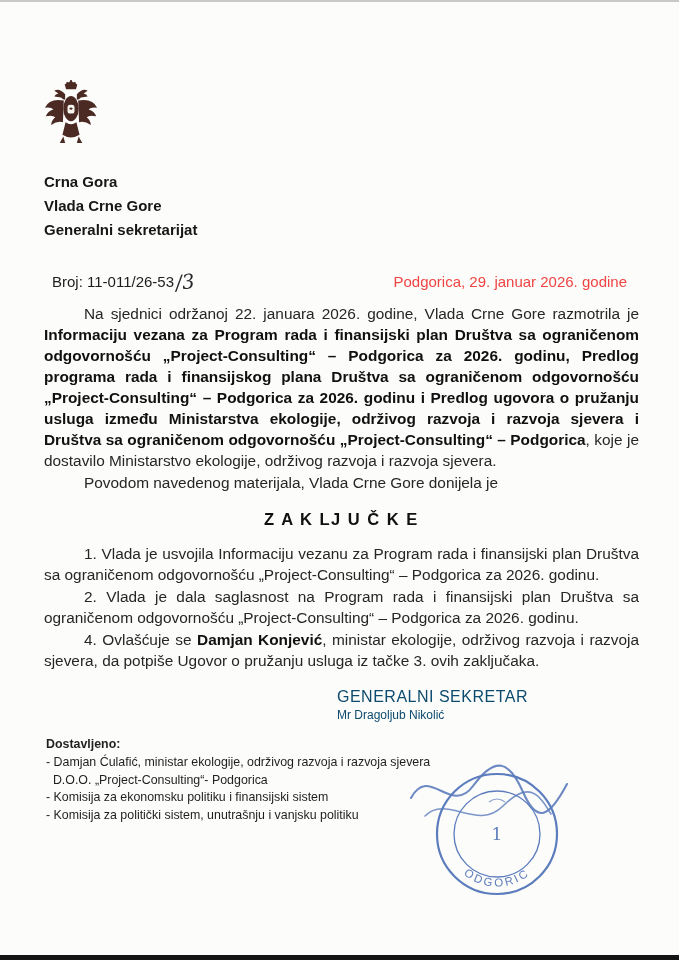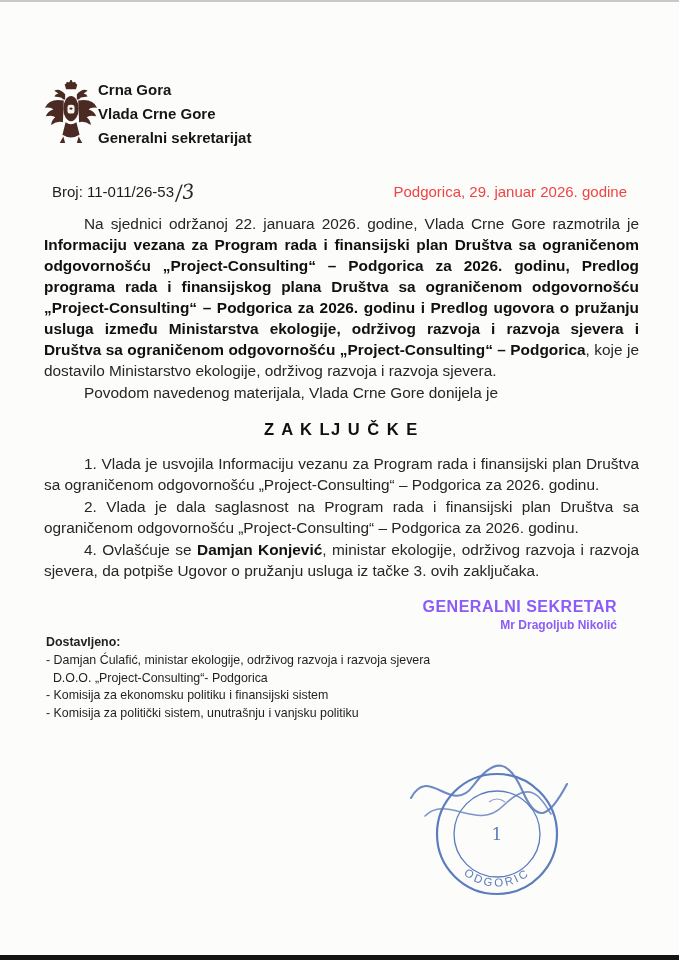--- a/index.html
+++ b/index.html
@@ -10,21 +10,21 @@
     background:#fcfcfa;
     font-family:"Liberation Sans", sans-serif;
     color:#242424;
     overflow:hidden;
     border-top:2px solid #c9c9c9;
     box-sizing:border-box;
   }
   .content { padding:74px 40px 0 44px; }
 
   
-  .letterhead { display:flex; align-items:flex-start; margin-bottom:26px; }
+  .letterhead { display:flex; align-items:flex-start; gap:16px; margin-bottom:26px;flex-direction:column; }
   .crest { width:54px; height:74px; flex:0 0 auto; margin-top:2px; }
   .crest svg { width:100%; height:100%; }
   .org { font-weight:bold; font-size:15px; line-height:1.6; color:#161616; padding-top:2px; }
 
   
   .refline { display:flex; justify-content:space-between; align-items:baseline; margin:0 0 12px 8px; font-size:15px; }
   .refnum { color:#1d1d1d; }
   .handwritten {
     display:inline-block;
     font-family:"DejaVu Serif", serif;
@@ -43,26 +43,26 @@
   .conclusions-title {
     margin:15px 0 13px 0;
     text-align:center;
     font-size:16.5px;
     font-weight:bold;
     letter-spacing:1.5px;
     color:#101010;
   }
 
   
-  .signature { width:280px; margin:16px 22px 0 auto; text-align:right; font-weight:bold; color:#8b5cf6; }
+  .signature { width:280px; margin:16px 22px 0 auto; text-align:left; font-weight:normal; color:#0c4a6e; }
   .sig-title { font-size:16px; letter-spacing:0.5px; }
   .sig-name  { font-size:12px; margin-top:2px; }
 
   
-  .distribution { margin:2px 0 0 2px; font-size:12.4px; line-height:1.42; color:#1f1f1f; }
+  .distribution { margin:14px 0 0 2px; font-size:12.4px; line-height:1.42; color:#1f1f1f; }
   .dist-label { font-weight:bold; margin-bottom:1px; }
   .dist-item { white-space:pre-wrap; }
 
   
   .stamp {
     position:absolute;
     left:397px; top:744px;
     width:200px; height:185px;
     mix-blend-mode:multiply;
     pointer-events:none;

